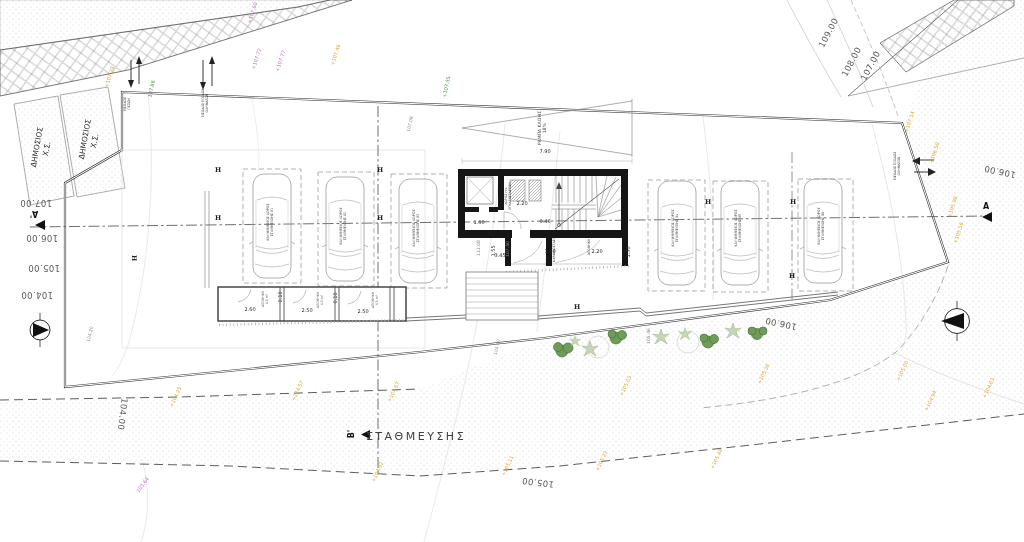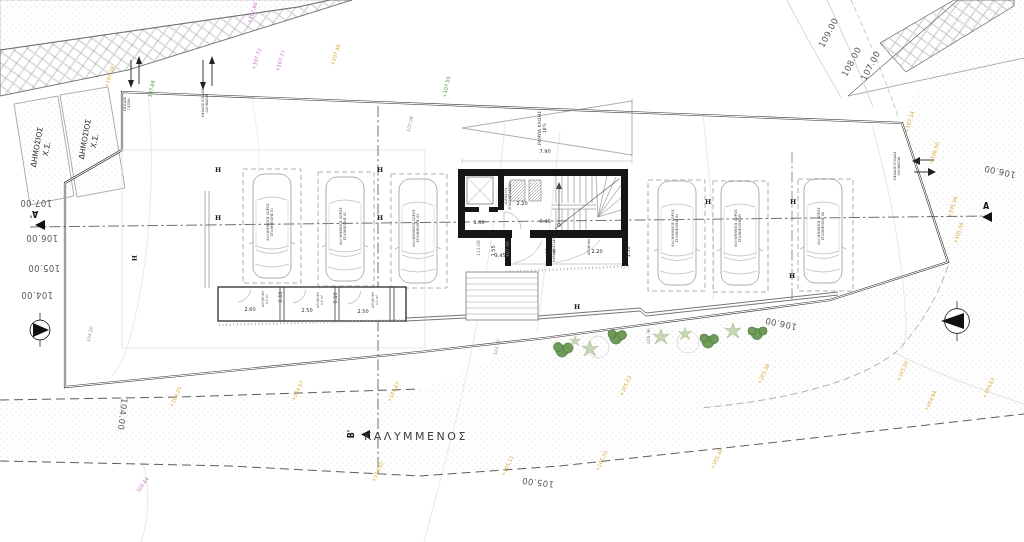--- a/index.html
+++ b/index.html
@@ -317,21 +317,21 @@
 <div class="lbl pk" style="left:822px;top:226px;transform:translate(-50%,-50%) rotate(-90deg)">ΚΑΛΥΜΜΕΝΟΣ ΧΩΡΟΣ
 ΣΤΑΘΜΕΥΣΗΣ 06</div>
 
 <div class="lbl st" style="left:266px;top:299px;transform:translate(-50%,-50%) rotate(-90deg)">ΑΠΟΘΗΚΗ
 4.5 m²</div>
 <div class="lbl st" style="left:321px;top:300px;transform:translate(-50%,-50%) rotate(-90deg)">ΑΠΟΘΗΚΗ
 4.5 m²</div>
 <div class="lbl st" style="left:376px;top:300px;transform:translate(-50%,-50%) rotate(-90deg)">ΑΠΟΘΗΚΗ
 4.5 m²</div>
 
-<div class="lbl ped" style="left:416px;top:437px;transform:translate(-50%,-50%)">ΚΑΛΥΜΜΕΝΟΣ</div>
+<div class="lbl ped" style="left:416px;top:437px;transform:translate(-50%,-50%)">ΣΤΑΘΜΕΥΣΗΣ</div>
 <div class="lbl ramp" style="left:542px;top:128px;transform:translate(-50%,-50%) rotate(-90deg)">ΡΑΜΠΑ ΚΛΙΣΗΣ
 18%</div>
 <div class="lbl parc" style="left:42px;top:148px;transform:translate(-50%,-50%) rotate(-80deg)">ΔΗΜΟΣΙΟΣ
 Χ.Σ.</div>
 <div class="lbl parc" style="left:90px;top:140px;transform:translate(-50%,-50%) rotate(-80deg)">ΔΗΜΟΣΙΟΣ
 Χ.Σ.</div>
 <div class="lbl tx" style="left:128px;top:104px;transform:translate(-50%,-50%) rotate(-90deg)">ΕΙΣΟΔΟΣ
 ΠΕΖΩΝ</div>
 <div class="lbl tx" style="left:206px;top:103px;transform:translate(-50%,-50%) rotate(-90deg)">ΕΙΣΟΔΟΣ ΕΞΟΔΟΣ
 ΟΧΗΜΑΤΩΝ</div>

